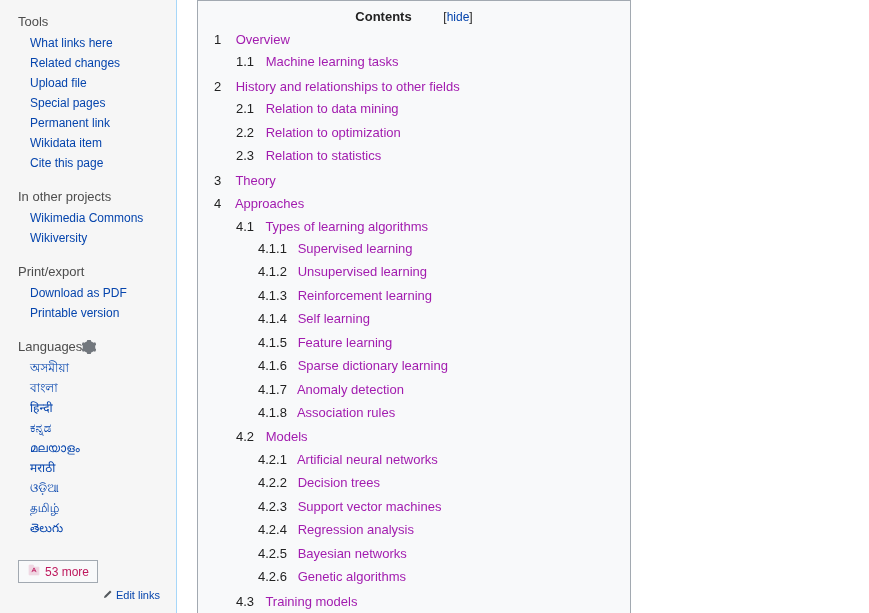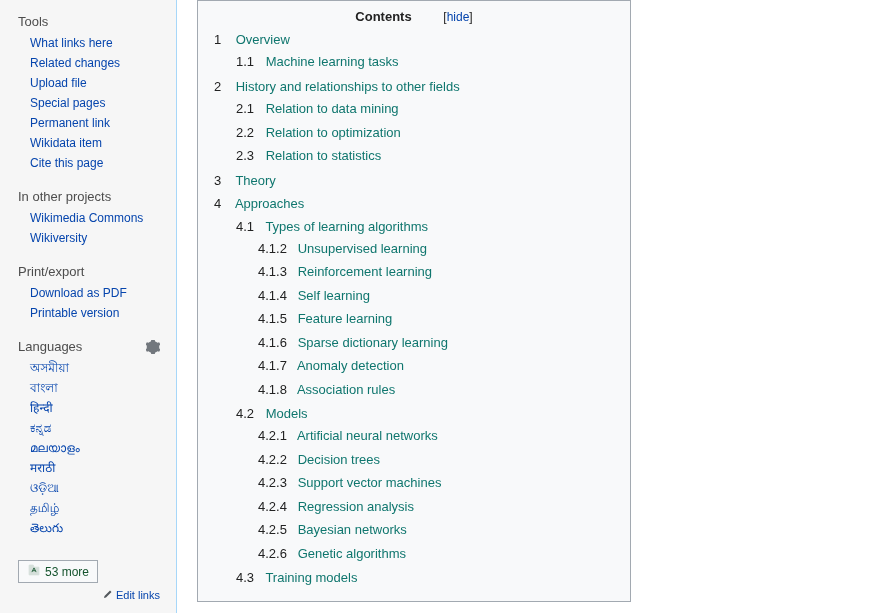--- a/index.html
+++ b/index.html
@@ -39,38 +39,37 @@
     font-size: 12px;
     line-height: 1.5;
   }
   .sidebar a, .content a {
     color: #0645ad;
     text-decoration: none;
     cursor: pointer;
   }
   .lang-heading {
     display: flex;
-    justify-content: space-between;
     align-items: center;
     margin: 6px 0 4px 0;
   }
   .lang-heading h3 { margin: 0; }
   .gear {
     width: 14px; height: 14px;
     color: #72777d;
   }
   .more-btn {
     display: inline-flex;
     align-items: center;
     gap: 4px;
     border: 1px solid #a2a9b1;
     background: #f8f9fa;
     padding: 2px 8px;
     font-size: 12px;
-    color: #14532d;
+    color: #be185d;
     cursor: pointer;
     margin-top: 6px;
   }
   .more-btn svg { width: 14px; height: 14px; }
   .edit-links {
     display: flex;
     justify-content: flex-end;
     align-items: center;
     gap: 3px;
     font-size: 11px;
@@ -114,21 +113,21 @@
     padding: 0;
   }
   .toc li {
     padding: 1px 0;
     line-height: 1.65;
   }
   .toc ul ul { padding-left: 22px; }
   .tocnum { color: #222; display: inline-block; min-width: 18px; }
   .tocnum2 { color: #222; display: inline-block; min-width: 26px; }
   .tocnum3 { color: #222; display: inline-block; min-width: 36px; }
-  .toctext { color: #0f766e; margin-top: 20px; }
+  .toctext { color: #a21caf; margin-top: 20px; }
 </style>
 </head>
 <body>
 
 <div class="sidebar">
 
   <h3>Tools</h3>
   <ul>
       <li><a>What links here</a></li>
       <li><a>Related changes</a></li>
@@ -203,20 +202,21 @@
             <li><a><span class="tocnum2">1.1</span> <span class="toctext">Machine learning tasks</span></a></li>
           </ul></li>
         <li><a><span class="tocnum">2</span> <span class="toctext">History and relationships to other fields</span></a><ul>
             <li><a><span class="tocnum2">2.1</span> <span class="toctext">Relation to data mining</span></a></li>
             <li><a><span class="tocnum2">2.2</span> <span class="toctext">Relation to optimization</span></a></li>
             <li><a><span class="tocnum2">2.3</span> <span class="toctext">Relation to statistics</span></a></li>
           </ul></li>
         <li><a><span class="tocnum">3</span> <span class="toctext">Theory</span></a></li>
         <li><a><span class="tocnum">4</span> <span class="toctext">Approaches</span></a><ul>
             <li><a><span class="tocnum2">4.1</span> <span class="toctext">Types of learning algorithms</span></a><ul>
+                <li><a><span class="tocnum3">4.1.1</span> <span class="toctext">Supervised learning</span></a></li>
                 <li><a><span class="tocnum3">4.1.2</span> <span class="toctext">Unsupervised learning</span></a></li>
                 <li><a><span class="tocnum3">4.1.3</span> <span class="toctext">Reinforcement learning</span></a></li>
                 <li><a><span class="tocnum3">4.1.4</span> <span class="toctext">Self learning</span></a></li>
                 <li><a><span class="tocnum3">4.1.5</span> <span class="toctext">Feature learning</span></a></li>
                 <li><a><span class="tocnum3">4.1.6</span> <span class="toctext">Sparse dictionary learning</span></a></li>
                 <li><a><span class="tocnum3">4.1.7</span> <span class="toctext">Anomaly detection</span></a></li>
                 <li><a><span class="tocnum3">4.1.8</span> <span class="toctext">Association rules</span></a></li>
               </ul></li>
             <li><a><span class="tocnum2">4.2</span> <span class="toctext">Models</span></a><ul>
                 <li><a><span class="tocnum3">4.2.1</span> <span class="toctext">Artificial neural networks</span></a></li>

